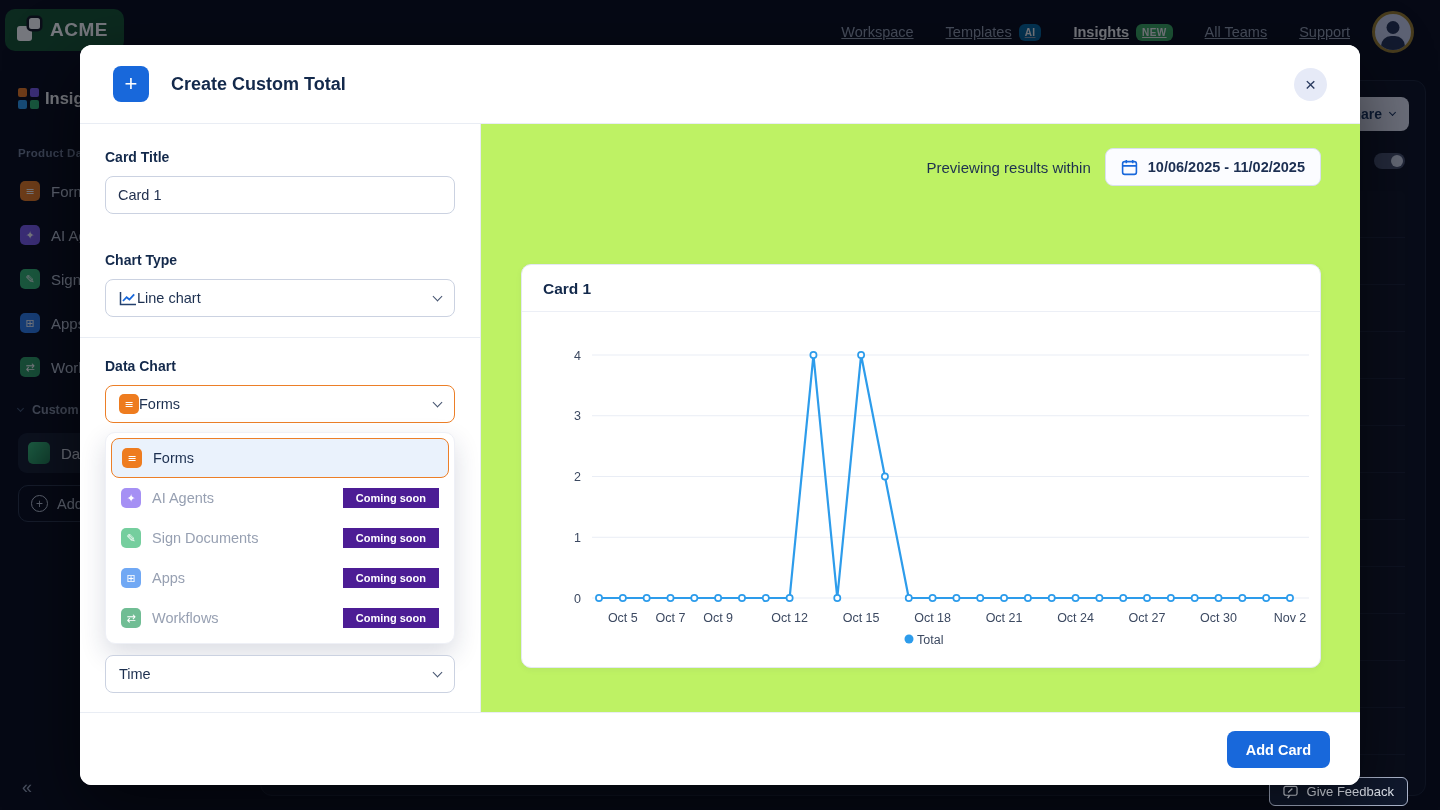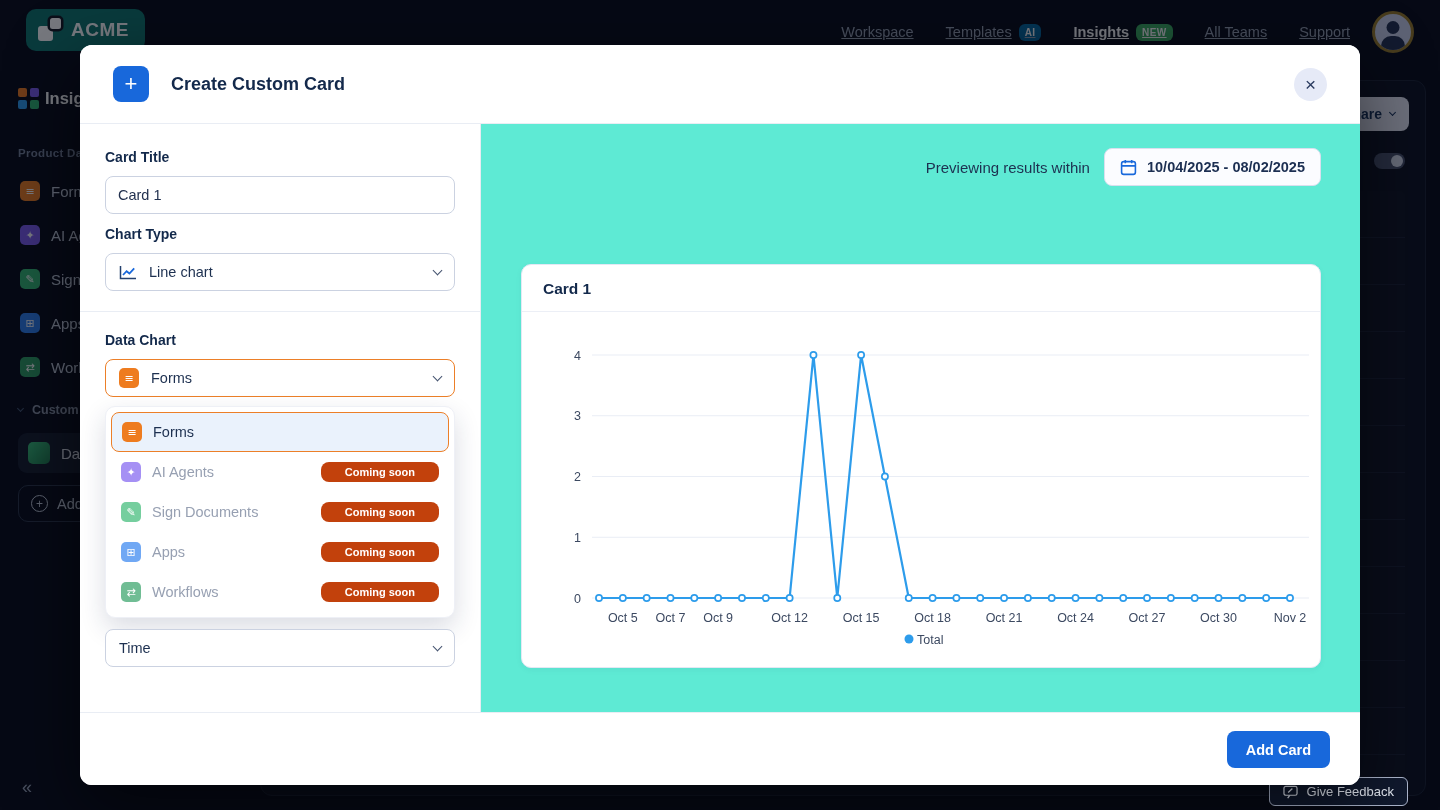--- a/index.html
+++ b/index.html
@@ -1,22 +1,22 @@
 <!DOCTYPE html>
 <html><head>
 <meta charset="utf-8">
 <style>
   * { margin:0; padding:0; box-sizing:border-box; }
   html,body { width:1440px; height:810px; overflow:hidden; }
   body { font-family:"Liberation Sans","DejaVu Sans",sans-serif; background:#070B18; position:relative; }
 
   
   .topnav { position:absolute; top:0; left:0; right:0; height:64px; z-index:1; }
-  .logo { position:absolute; left:26px; top:9px; display:flex; align-items:center; gap:9px;
-          background:#0f766e; border-radius:10px; padding:9px 16px 9px 12px; }
+  .logo { position:absolute; left:5px; top:9px; display:flex; align-items:center; gap:9px;
+          background:#14532d; border-radius:10px; padding:9px 16px 9px 12px; }
   .logo-mark { position:relative; width:24px; height:24px; }
   .logo-mark::before { content:""; position:absolute; left:0; bottom:1px; width:15px; height:15px; background:#fff; border-radius:3px; }
   .logo-mark::after  { content:""; position:absolute; right:1px; top:0; width:11px; height:11px; background:#fff; border-radius:2.5px; box-shadow:0 0 0 2.5px #13161F; }
   .logo-text { color:#fff; font-weight:800; font-size:19px; letter-spacing:.5px; }
   .nav-items { position:absolute; right:90px; top:0; height:64px; display:flex; align-items:center; gap:32px; }
   .nav-item { color:#99A2B4; font-size:14.5px; display:flex; align-items:center; gap:7px; cursor:pointer;text-decoration:underline; }
   .nav-item.active { color:#FFFFFF; font-weight:700; }
   .pill { font-size:10px; font-weight:700; color:#fff; border-radius:6px; padding:3px 6px; letter-spacing:.4px; }
   .pill-ai { background:#0369a1; }
   .pill-new { background:#3BAE5F; }
@@ -71,44 +71,44 @@
   .modal-header { position:absolute; top:0; left:0; right:0; height:79px; border-bottom:1px solid #E9EDF4;
                   display:flex; align-items:center; padding:0 33px; gap:22px; background:#fff; }
   .plus-tile { width:36px; height:36px; border-radius:8px; background:#1868DB; color:#fff; font-size:22px;
                display:flex; align-items:center; justify-content:center; line-height:1; }
   .modal-title { font-size:18px; font-weight:700; color:#13294B; }
   .close-btn { margin-left:auto; width:33px; height:33px; border-radius:50%; background:#E6EAF7; color:#2A3B5F;
                font-size:19px; display:flex; align-items:center; justify-content:center; cursor:pointer; line-height:1; }
 
   .modal-body { position:absolute; top:79px; bottom:73px; left:0; right:0; display:flex; }
   .panel-left { width:401px; flex:none; background:#fff; border-right:1px solid #E8EBF2; padding:25px; overflow:hidden; }
-  .panel-right { flex:1; background:#5eead4; padding:24px 39px 24px 40px; }
+  .panel-right { flex:1; background:#bef264; padding:24px 39px 24px 40px; }
 
   .field-label { font-size:14px; font-weight:700; color:#13294B; margin-bottom:11px; }
   .text-input { width:100%; height:38px; border:1px solid #CBD2E1; border-radius:8px; padding:0 12px;
                 font-size:14.5px; color:#22314F; font-family:inherit; outline:none; background:#fff; }
   .select { width:100%; height:38px; border:1px solid #CBD2E1; border-radius:8px; padding:0 13px;
-            display:flex; align-items:center; gap:12px; font-size:14.5px; color:#1D3050; font-weight:500;
+            display:flex; align-items:center; gap:0; font-size:14.5px; color:#1D3050; font-weight:500;
             background:#fff; cursor:pointer; }
   .select-active { border:1.5px solid #EC7F28; }
   .chev { width:7px; height:7px; border-right:1.6px solid #44536F; border-bottom:1.6px solid #44536F;
           transform:rotate(45deg); margin-left:auto; margin-top:-3px; flex:none; }
   .chev.sm { width:5px; height:5px; margin-left:0; }
   .divider { border-top:1px solid #E9EDF4; margin:20px -25px; }
-  .mt-field { margin-top:12px; }
+  .mt-field { margin-top:38px; }
 
   .dropdown { margin-top:9px; background:#fff; border-radius:10px; padding:5px;
               box-shadow:0 10px 26px rgba(25,39,80,.16); border:1px solid #EEF0F6; }
   .option { height:40px; display:flex; align-items:center; gap:11px; padding:0 10px; border-radius:8px;
             font-size:14.5px; color:#1D3050; font-weight:500; cursor:pointer; }
   .option-selected { border:1.5px solid #EC7F28; background:#EAF2FC; }
   .option-muted { color:#97A0B2; font-weight:400; }
   .option-muted .sq { opacity:.68; }
-  .badge { margin-left:auto; background:#c2410c; color:#fff; font-size:11px; font-weight:600;
-           border-radius:8px; padding:4px 24px; }
+  .badge { margin-left:auto; background:#4c1d95; color:#fff; font-size:11px; font-weight:600;
+           border-radius:0; padding:4px 13px; }
   .measure-row { margin-top:27px; display:flex; align-items:baseline; justify-content:space-between; }
   .axis-label { font-size:13px; font-weight:600; color:#3E4C68; }
 
   .preview-top { display:flex; align-items:center; justify-content:flex-end; gap:14px; }
   .preview-label { font-size:15px; color:#1D3050; font-weight:500; }
   .date-btn { height:38px; background:#FBFCFF; border:1px solid #D9DFEE; border-radius:8px; padding:0 15px;
               display:flex; align-items:center; gap:10px; font-size:14.5px; font-weight:600; color:#1C2F52; cursor:pointer; }
 
   .preview-card { margin:78px auto 0; width:800px; height:404px; background:#fff; border:1px solid #E4E8F4;
                   border-radius:10px; box-shadow:0 2px 6px rgba(30,45,90,.05); }
@@ -215,21 +215,21 @@
     <rect x="1" y="1.5" width="14" height="9.5" rx="2"></rect>
     <path d="M5 14l2.2-3"></path>
       <path d="M5.5 8l4.5-4.3"></path>
   </svg>
   <span>Give Feedback</span>
 </div>
 
 <div class="modal">
   <div class="modal-header">
     <span class="plus-tile">+</span>
-    <span class="modal-title">Create Custom Card</span>
+    <span class="modal-title">Create Custom Total</span>
     <span class="close-btn">×</span>
   </div>
 
   <div class="modal-body">
 
     <div class="panel-left">
       <div class="field-label">Card Title</div>
       <input class="text-input" value="Card 1" style="">
 
       <div class="field-label mt-field">Chart Type</div>
@@ -289,21 +289,21 @@
     <div class="panel-right">
       <div class="preview-top">
         <span class="preview-label">Previewing results within</span>
         <div class="date-btn">
           <span class="cal-icon">
             <svg width="17" height="17" viewBox="0 0 16 16" fill="none" stroke="#1868DB" stroke-width="1.5">
               <rect x="1.5" y="2.5" width="13" height="12" rx="2"></rect>
               <path d="M1.5 6.5h13M5 1v3M11 1v3"></path>
             </svg>
           </span>
-          <span>10/04/2025 - 08/02/2025</span>
+          <span>10/06/2025 - 11/02/2025</span>
         </div>
       </div>
 
       <div class="preview-card">
         <div class="preview-card-title">Card 1</div>
         <div class="preview-chart">
             <svg width="798" height="352" viewBox="0 0 798 352">
               <line x1="69" y1="286" x2="786" y2="286" stroke="#E9EDF5" stroke-width="1"></line>
               <text x="58" y="290.5" text-anchor="end" font-size="12.5" fill="#3C4961">0</text>
               <line x1="69" y1="225.25" x2="786" y2="225.25" stroke="#E9EDF5" stroke-width="1"></line>

